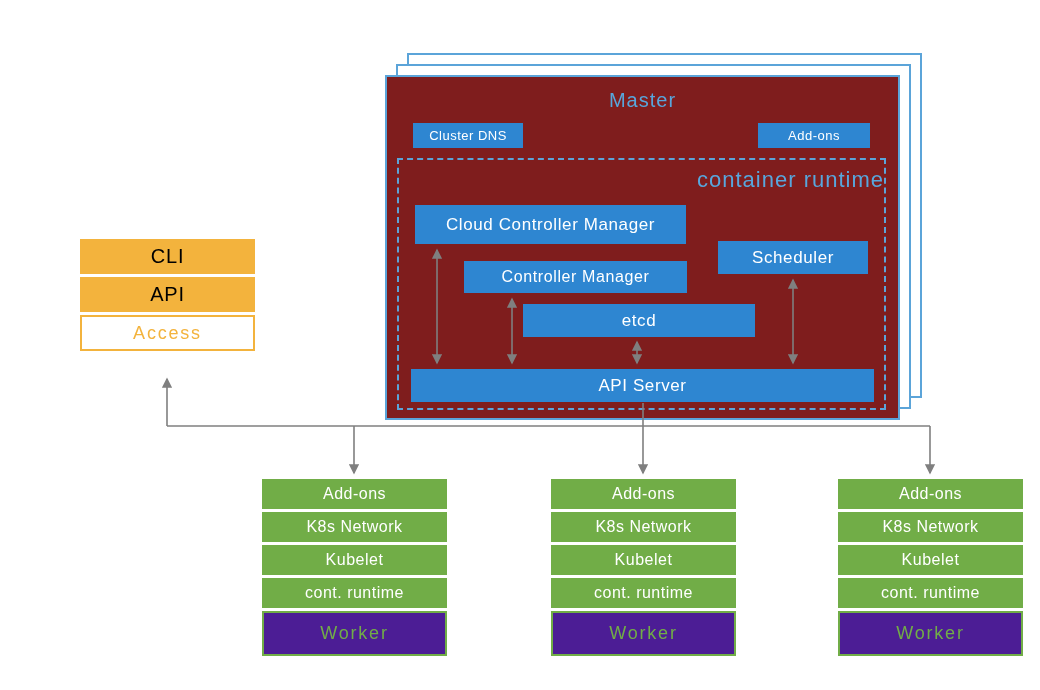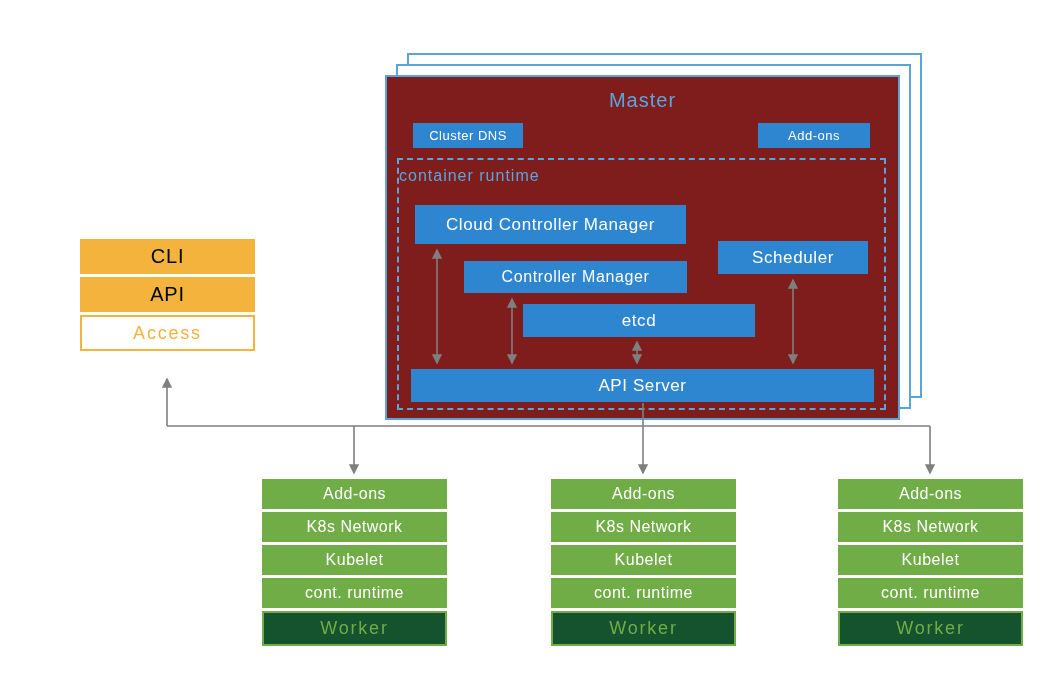--- a/index.html
+++ b/index.html
@@ -13,21 +13,21 @@
   .s2 { left:396px; top:64px; }
   .master { position:absolute; left:385px; top:75px; width:515px; height:345px; background:#7f1d1d; border:2px solid #5ba4d9; }
   .master-title { text-align:center; margin-top:12px; font-size:20px; color:#58a6dc; letter-spacing:1px; }
 
   .btn { position:absolute; background:#2e86d1; color:#ffffff; font-size:13px;
          display:flex; align-items:center; justify-content:center; letter-spacing:0.5px; }
   .cluster-dns { left:413px; top:123px; width:110px; height:25px; }
   .addons-master { left:758px; top:123px; width:112px; height:25px; }
 
   .dashed { position:absolute; left:397px; top:158px; width:489px; height:252px; border:2px dashed #5ba4d9; }
-  .cr-title { text-align:left; margin-top:7px; font-size:16px; color:#58a6dc; letter-spacing:1px; }
+  .cr-title { text-align:right; margin-top:7px; font-size:22px; color:#58a6dc; letter-spacing:1px; }
 
   .comp { position:absolute; background:#2e86d1; color:#ffffff; display:flex; align-items:center;
           justify-content:center; letter-spacing:0.6px; }
   .ccm   { left:415px; top:205px; width:271px; height:39px; font-size:17px; }
   .cm    { left:464px; top:261px; width:223px; height:32px; font-size:16px;text-align:right; }
   .sched { left:718px; top:241px; width:150px; height:33px; font-size:17px; }
   .etcd  { left:523px; top:304px; width:232px; height:33px; font-size:17px; }
   .apis  { left:411px; top:369px; width:463px; height:33px; font-size:17px; }
 
   
@@ -35,21 +35,21 @@
   .acc-item { height:35px; background:#f3b33d; color:#000000; display:flex; align-items:center;
               justify-content:center; font-size:20px; letter-spacing:0.8px; }
   .acc-label { height:36px; background:#ffffff; border:2px solid #f3b33d; color:#f3b33d; display:flex;
                align-items:center; justify-content:center; font-size:18px; letter-spacing:1.8px; }
 
   
   .worker-stack { position:absolute; top:479px; width:185px; display:flex; flex-direction:column; gap:3px; }
   .w1 { left:262px; } .w2 { left:551px; } .w3 { left:838px; }
   .wl { height:30px; background:#71ad47; color:#ffffff; display:flex; align-items:center;
         justify-content:center; font-size:16px; letter-spacing:0.5px; }
-  .wlabel { height:35px; background:#14532d; border:2px solid #71ad47; color:#71ad47; display:flex;
+  .wlabel { height:45px; background:#4c1d95; border:2px solid #71ad47; color:#71ad47; display:flex;
             align-items:center; justify-content:center; font-size:18px; letter-spacing:1.8px; }
 
   svg.connectors { position:absolute; left:0; top:0; width:1040px; height:690px; pointer-events:none; }
 </style>
 </head>
 <body>
 
 <div id="canvas">
 
   <div class="sheet s3"></div>

